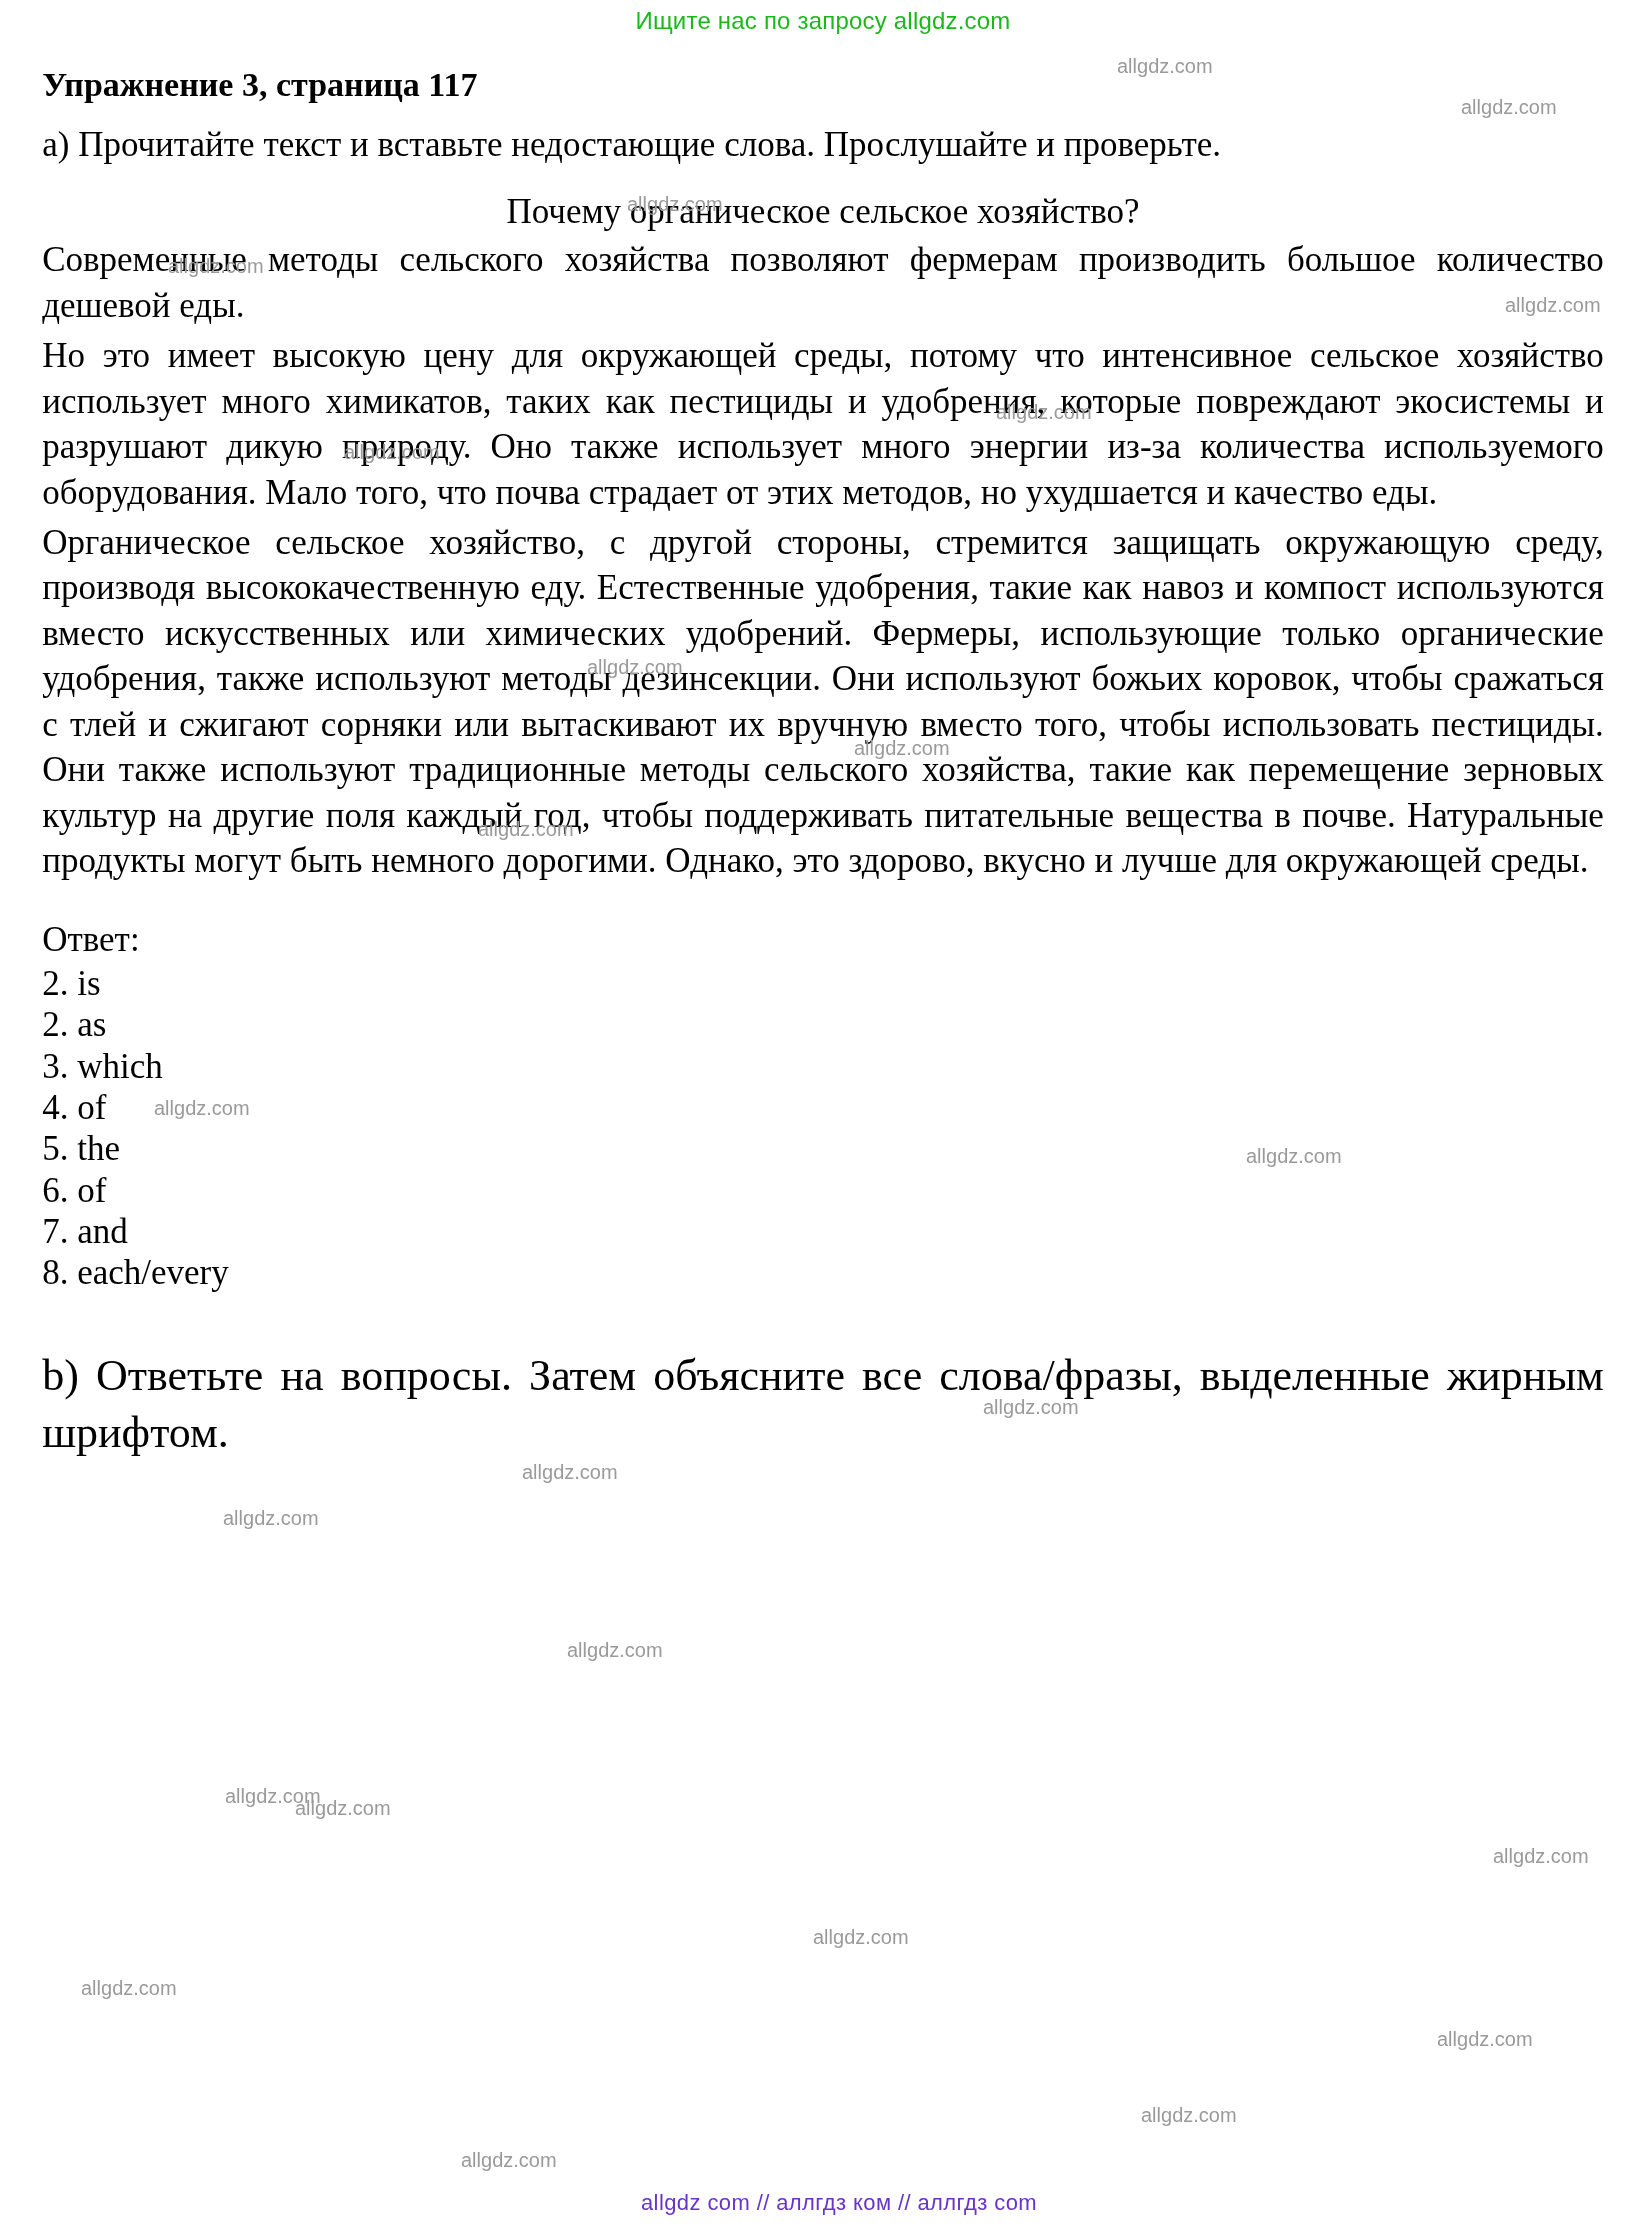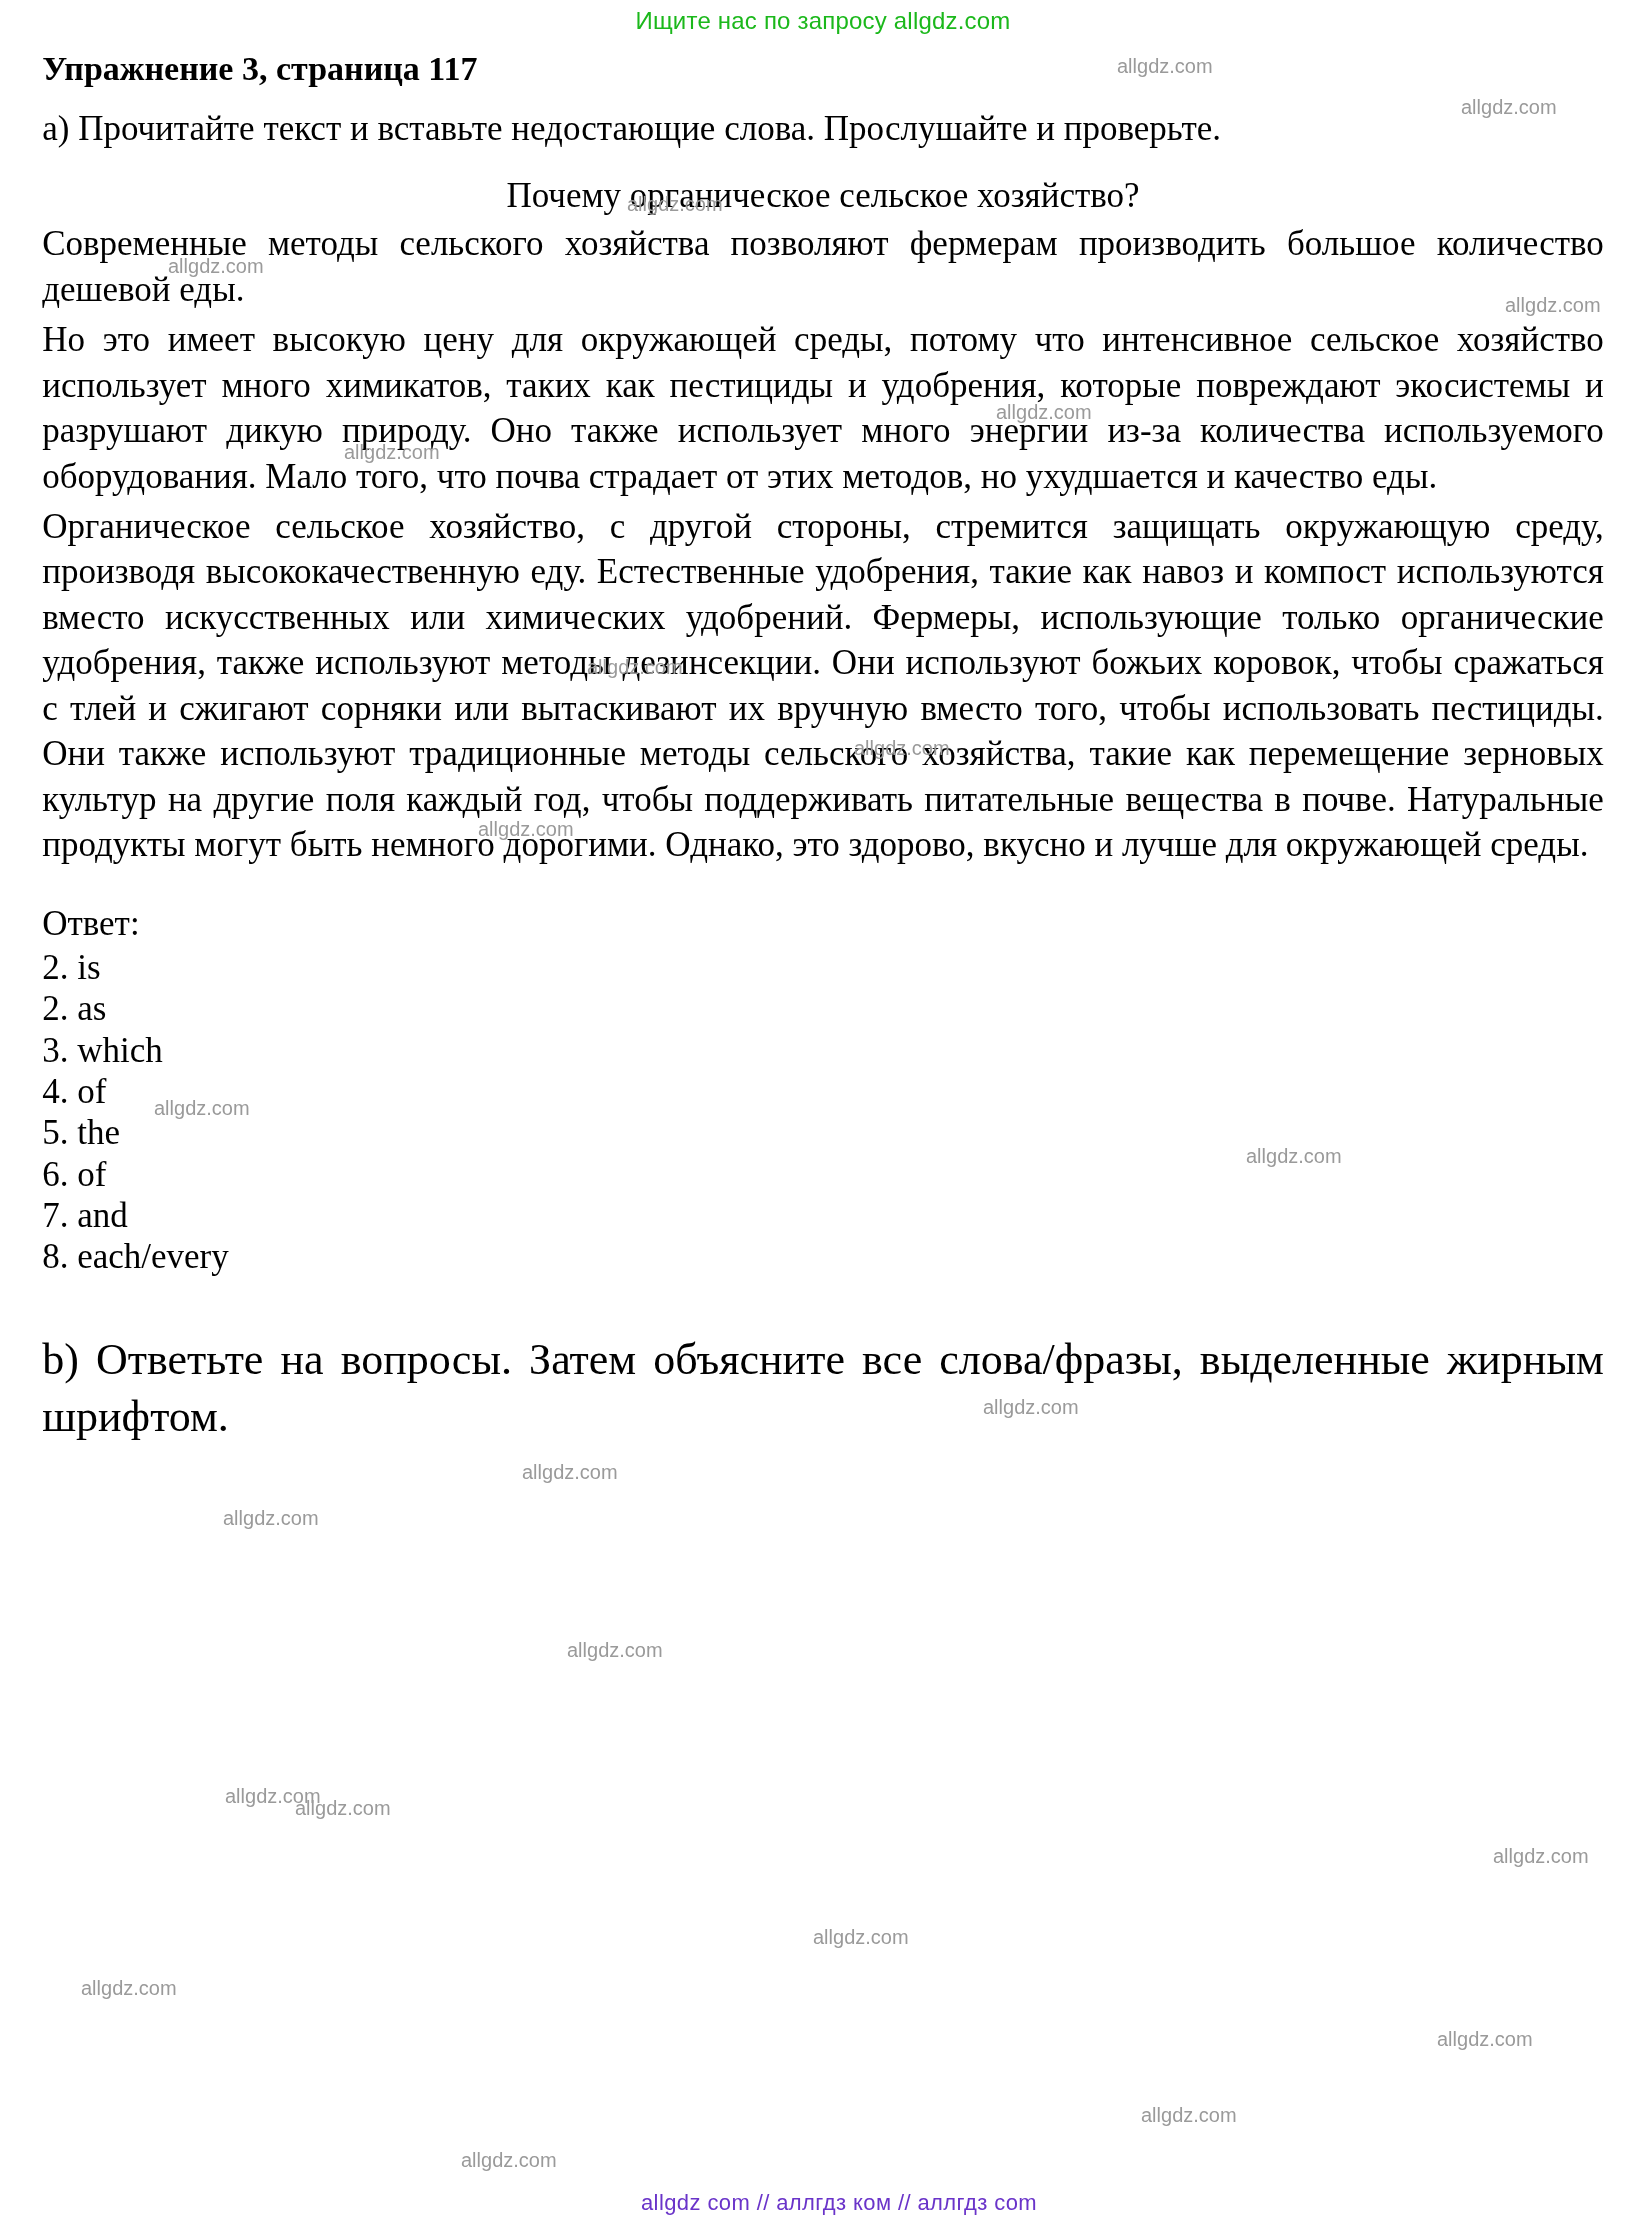--- a/index.html
+++ b/index.html
@@ -14,21 +14,21 @@
     font-family: "Liberation Serif", serif;
     color: #000000;
     overflow: hidden;
   }
 
   .page {
     position: relative;
     width: 1646px;
     height: 2227px;
     box-sizing: border-box;
-    padding: 0 39px;
+    padding: 16px 39px;
   }
 
   .top-banner {
     position: absolute;
     top: 6.5px;
     left: 0;
     width: 100%;
     text-align: center;
     font-family: "Liberation Sans", sans-serif;
     font-size: 24px;

